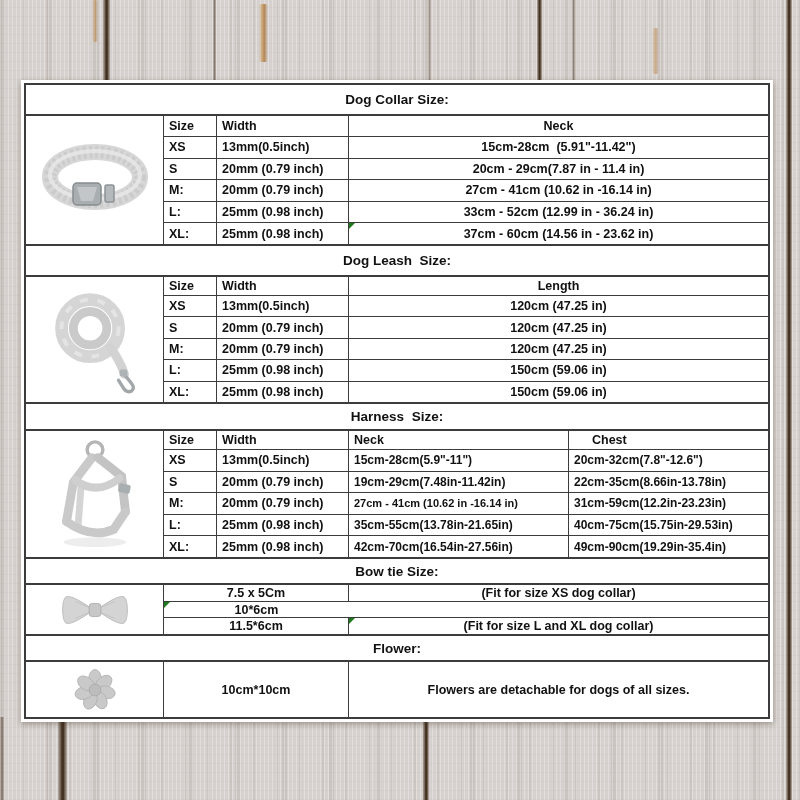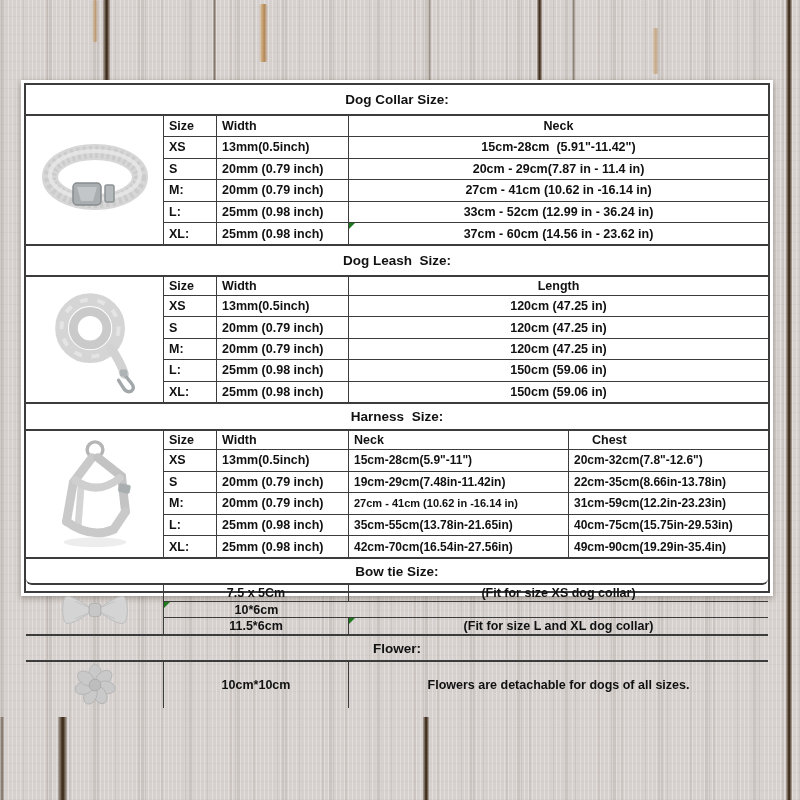--- a/index.html
+++ b/index.html
@@ -10,21 +10,21 @@
       repeating-linear-gradient(90deg, rgba(255,255,255,0.28) 0 1px, rgba(255,255,255,0) 1px 4px),
       repeating-linear-gradient(90deg, rgba(112,92,76,0.10) 0 2px, rgba(112,92,76,0) 2px 23px),
       repeating-linear-gradient(90deg, rgba(70,52,38,0.08) 0 5px, rgba(70,52,38,0) 5px 47px),
       repeating-linear-gradient(0deg, rgba(120,105,92,0.05) 0 1px, rgba(120,105,92,0) 1px 9px),
       linear-gradient(#d6d1ce,#d6d1ce);
   }
   .gap{position:absolute;background:linear-gradient(90deg, rgba(95,72,52,0.25), #42301f 45%, #42301f 60%, rgba(95,72,52,0.25));}
   .tan{position:absolute;background:linear-gradient(90deg, rgba(201,160,107,0), #c9a06b 40%, #b3885a 60%, rgba(201,160,107,0));border-radius:3px;}
 
   .sheet{
-    position:absolute;left:21px;top:80px;width:752px;height:516px;
+    position:absolute;left:21px;top:80px;width:752px;height:642px;
     background:#ffffff;box-sizing:border-box;padding:3px;
     box-shadow:0 2px 6px rgba(60,45,30,0.4);
   }
   .tbl-frame{
     width:100%;height:100%;box-sizing:border-box;border:2px solid #3c3c3c;
     display:flex;flex-direction:column;color:#111;
   }
   .section-title{
     box-sizing:border-box;border-bottom:2px solid #3c3c3c;
     display:flex;align-items:center;justify-content:center;
@@ -216,21 +216,21 @@
         </div>
         <div class="row">
           <div class="cell c-size">XL:</div>
           <div class="cell c-width">25mm (0.98 inch)</div>
           <div class="cell c-hneck">42cm-70cm(16.54in-27.56in)</div>
           <div class="cell c-hchest">49cm-90cm(19.29in-35.4in)</div>
         </div>
       </div>
     </div>
 
-    <div class="section-title" style="flex-basis:26px;border-radius:6px;">Bow tie Size:</div>
+    <div class="section-title" style="flex-basis:26px;">Bow tie Size:</div>
     <div class="grid" style="flex-basis:51px;">
       <div class="img-cell">
         <svg width="110" height="46" viewBox="0 0 120 70">
           <path d="M58 35 C 42 24, 24 12, 16 15 C 9 18, 9 52, 16 55 C 24 58, 42 46, 58 35 Z" fill="#d4d4d4" stroke="#bcbcbc" stroke-width="1.5"></path>
           <path d="M62 35 C 78 24, 96 12, 104 15 C 111 18, 111 52, 104 55 C 96 58, 78 46, 62 35 Z" fill="#d4d4d4" stroke="#bcbcbc" stroke-width="1.5"></path>
           <path d="M30 22 L 56 33 M30 48 L 56 37 M90 22 L 64 33 M90 48 L 64 37" stroke="#c2c2c2" stroke-width="1.5" fill="none"></path>
           <rect x="51" y="25" width="18" height="20" rx="5" fill="#c7c7c7" stroke="#b0b0b0" stroke-width="1.5"></rect>
         </svg>
       </div>
       <div class="rows">

